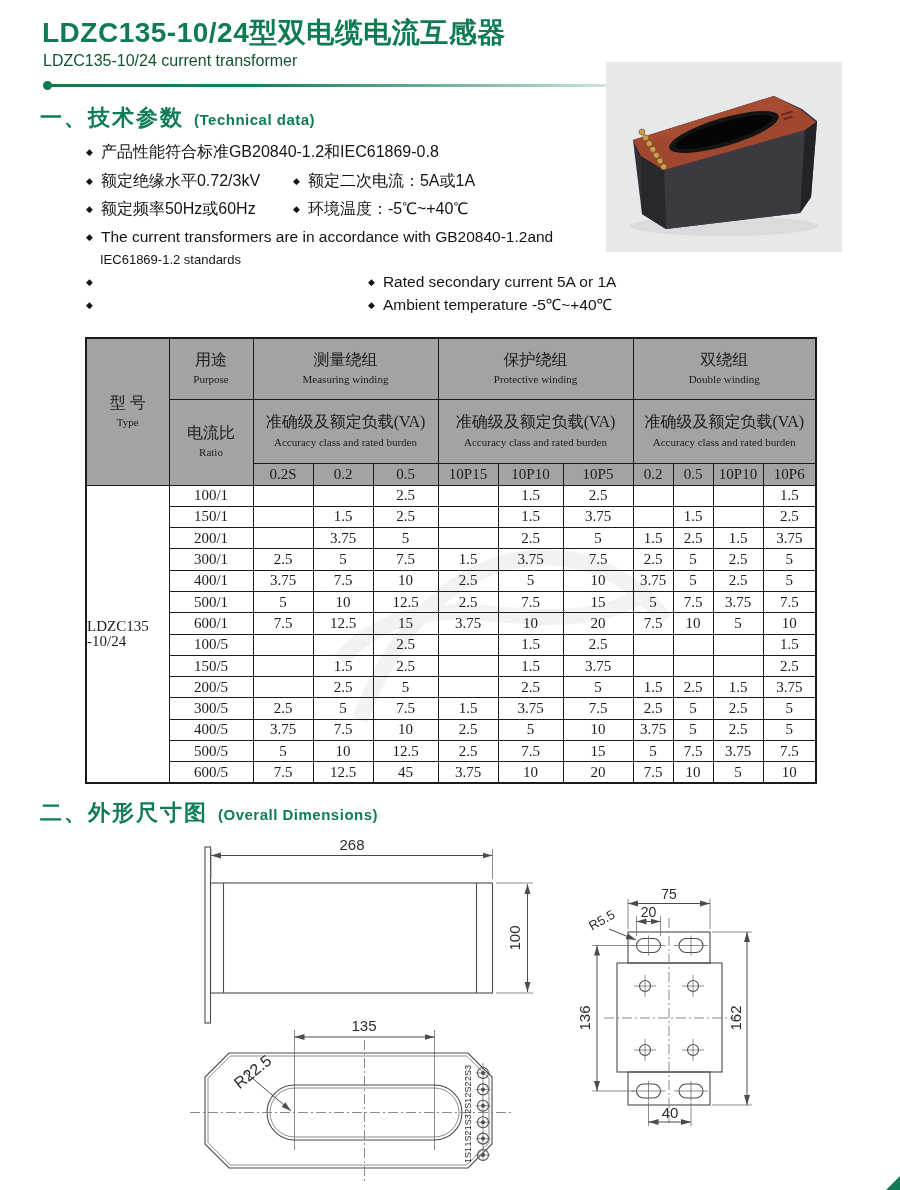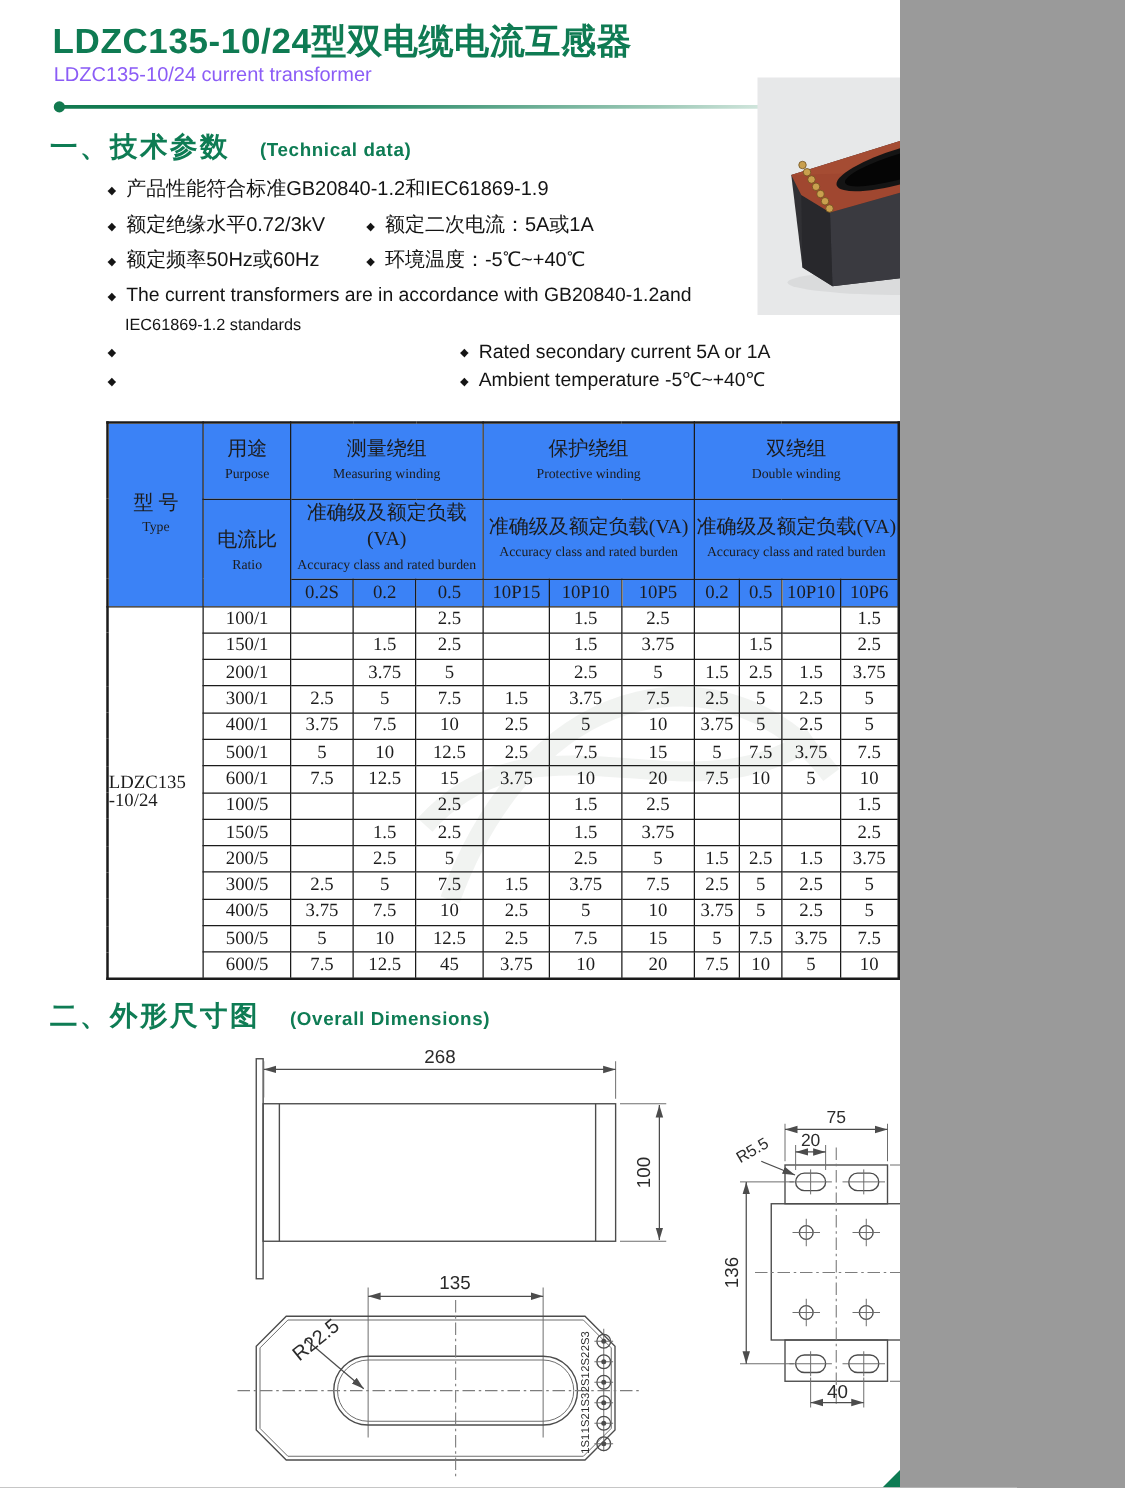--- a/index.html
+++ b/index.html
@@ -1,49 +1,49 @@
 <!DOCTYPE html>
 <html><head>
 <meta charset="utf-8">
 <style>
   html,body{margin:0;padding:0;background:#9a9a9a;}
-  .page{position:relative;width:720px;height:1190px;background:#ffffff;overflow:hidden;
+  .page{position:relative;width:900px;height:1190px;background:#ffffff;overflow:hidden;
         font-family:"Liberation Sans",sans-serif;color:#1c1c1c;}
   
   .title-cn{position:absolute;left:42px;top:14px;font-size:28px;font-weight:bold;color:#0f7b53;letter-spacing:.5px;}
-  .title-en{position:absolute;left:43px;top:52px;font-size:16px;color:#8b5cf6;}
+  .title-en{position:absolute;left:43px;top:52px;font-size:16px;color:#14532d;}
   .divider{position:absolute;left:46px;top:84px;width:600px;height:3px;border-radius:2px;
            background:linear-gradient(to right,#12794f 0%,#15805a 35%,#9cc8b6 80%,#e9f3ee 100%);}
   .divider::before{content:"";position:absolute;left:-3px;top:-3px;width:9px;height:9px;border-radius:50%;background:#12794f;}
   
   .photo{position:absolute;left:606px;top:62px;width:236px;height:190px;background:#e7e8e9;}
   
   .sec-head{position:absolute;color:#0e7c54;white-space:nowrap;}
   .sec-head .cn{font-size:22px;font-weight:bold;letter-spacing:2px;}
-  .sec-head .en{font-size:15px;font-weight:bold;margin-left:24px;letter-spacing:.5px;text-align:center;}
+  .sec-head .en{font-size:15px;font-weight:bold;margin-left:10px;letter-spacing:.5px;text-align:center;}
   #sec1{left:40px;top:103px;}
   #sec2{left:40px;top:798px;}
   
   .specs{position:absolute;left:86px;top:141px;width:600px;color:#141414;}
   .srow{display:flex;align-items:flex-start;}
   .scell{display:flex;align-items:flex-start;line-height:21px;}
   .scell .dia{font-size:9px;line-height:21px;margin-right:8px;transform:translateY(1px);}
   .cn-row .scell{font-size:16px;}
   .en-row .scell{font-size:15.5px;}
   .cnw{width:207px;}
   .enw{width:282px;}
   .mb8{margin-bottom:8px;} .mb7{margin-bottom:7px;} .mb2{margin-bottom:2px;} .mb1{margin-bottom:1px;}
   .cont{margin-left:14px;line-height:21px;font-size:13px;}
   
   .wm{position:absolute;left:320px;top:470px;pointer-events:none;}
   
   table.spec{position:absolute;left:85px;top:337px;border-collapse:collapse;table-layout:fixed;
              font-family:"Liberation Serif",serif;text-align:center;border:2px solid #1b1b1b;}
   table.spec th,table.spec td{border:1.5px solid #1b1b1b;padding:0;overflow:hidden;}
-  table.spec thead th{background:#3b82f6;font-weight:normal;}
+  table.spec thead th{background:#a3a3a3;font-weight:normal;}
   table.spec thead tr:nth-child(1){height:61px;}
   table.spec thead tr:nth-child(2){height:64px;}
   table.spec thead tr:nth-child(3){height:22px;font-size:15px;}
   .hcn{font-size:16px;line-height:21px;}
   .hen{font-size:11px;line-height:19px;}
   .acc .hen{line-height:20px;}
   table.spec tbody tr{height:21.3px;}
   table.spec tbody td{font-size:15px;line-height:1;}
   td.type-cell{text-align:left;padding-left:5px;font-size:15.5px;line-height:1.3;}
   
@@ -102,21 +102,21 @@
   </div>
 
   <div class="sec-head" id="sec1">
     <span class="cn">一、技术参数</span><span class="en">(Technical data)</span>
   </div>
 
   <div class="specs">
     <div class="srow cn-row mb8">
         <div class="scell">
           <span class="dia">◆</span>
-          <span>产品性能符合标准GB20840-1.2和IEC61869-1.9</span>
+          <span>产品性能符合标准GB20840-1.2和IEC61869-0.8</span>
         </div>
       </div>
     <div class="srow cn-row mb7">
       <div class="scell cnw">
           <span class="dia">◆</span>
           <span>额定绝缘水平0.72/3kV</span>
         </div>
       <div class="scell">
           <span class="dia">◆</span>
           <span>额定二次电流：5A或1A</span>

